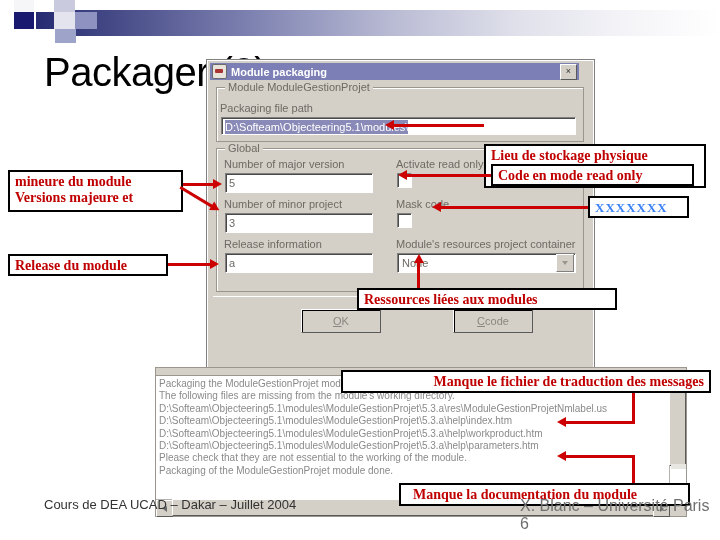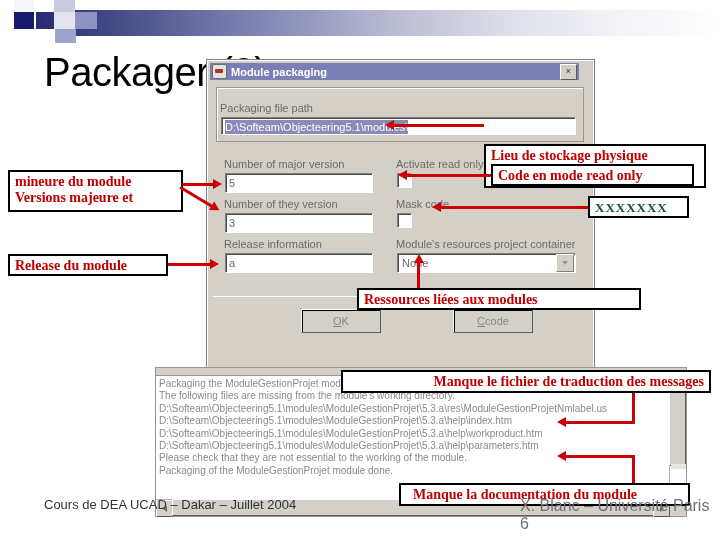--- a/index.html
+++ b/index.html
@@ -167,21 +167,21 @@
     border:1px solid #ffffff;border-right-color:#5a5a5a;border-bottom-color:#5a5a5a;
   }
 
   
   .callout{
     position:absolute;background:#ffffff;border:2px solid #000000;
     color:#c00000;font-family:"Liberation Serif", serif;font-weight:bold;
     font-size:14px;line-height:16px;padding:2px 5px;box-sizing:border-box;
     white-space:nowrap;
   }
-  .callout.blue{color:#14532d;letter-spacing:1px;}
+  .callout.blue{color:#3b82f6;letter-spacing:1px;}
   .arrowline{position:absolute;background:#cc0000;}
   .arrowhead{position:absolute;width:0;height:0;}
   .ah-left{border-top:5px solid transparent;border-bottom:5px solid transparent;border-right:9px solid #cc0000;}
   .ah-right{border-top:5px solid transparent;border-bottom:5px solid transparent;border-left:9px solid #cc0000;}
   .ah-up{border-left:5px solid transparent;border-right:5px solid transparent;border-bottom:9px solid #cc0000;}
 </style>
 </head>
 <body>
 
 <div id="deco-band"></div>
@@ -202,29 +202,34 @@
   <div id="dlg-titlebar">
     <div id="dlg-icon"></div>
     <div id="dlg-title-text">Module packaging</div>
     <div id="dlg-close">×</div>
   </div>
 
   <div id="dlg-body">
 
     <div class="gbox" style="left:8px;top:7px;width:366px;height:53px;">
       <div class="gbox-in"></div>
+      <div class="glegend">Module ModuleGestionProjet</div>
     </div>
     <div class="flabel" style="left:12px;top:22px;">Packaging file path</div>
     <div class="tinput sel" style="left:13px;top:37px;width:355px;height:18px;"><span>D:\Softeam\Objecteering5.1\modules\</span></div>
 
+    <div class="gbox" style="left:8px;top:68px;width:366px;height:142px;">
+      <div class="gbox-in"></div>
+      <div class="glegend">Global</div>
+    </div>
 
     <div class="flabel" style="left:16px;top:78px;">Number of major version</div>
     <div class="tinput" style="left:17px;top:93px;width:148px;height:20px;">5</div>
 
-    <div class="flabel" style="left:16px;top:118px;">Number of they version</div>
+    <div class="flabel" style="left:16px;top:118px;">Number of minor project</div>
     <div class="tinput" style="left:17px;top:133px;width:148px;height:20px;">3</div>
 
     <div class="flabel" style="left:16px;top:158px;">Release information</div>
     <div class="tinput" style="left:17px;top:173px;width:148px;height:20px;">a</div>
 
     <div class="flabel" style="left:188px;top:78px;">Activate read only mode</div>
     <div class="chk" style="left:189px;top:93px;"></div>
 
     <div class="flabel" style="left:188px;top:118px;">Mask code</div>
     <div class="chk" style="left:189px;top:133px;"></div>
@@ -311,21 +316,21 @@
 </div>
 <div class="arrowline" style="left:406px;top:174px;width:85px;height:3px;"></div>
 <div class="arrowhead ah-left" style="left:398px;top:170px;"></div>
 
 <div class="callout blue" style="left:588px;top:196px;width:101px;height:22px;font-size:13px;">
   <div>XXXXXXX</div>
 </div>
 <div class="arrowline" style="left:440px;top:206px;width:148px;height:3px;"></div>
 <div class="arrowhead ah-left" style="left:432px;top:202px;"></div>
 
-<div class="callout" style="left:357px;top:288px;width:284px;height:22px;">
+<div class="callout" style="left:357px;top:288px;width:260px;height:22px;">
   <div>Ressources liées aux modules</div>
 </div>
 <div class="arrowline" style="left:417px;top:262px;width:3px;height:26px;"></div>
 <div class="arrowhead ah-up" style="left:414px;top:254px;"></div>
 
 <div class="callout" style="left:341px;top:370px;width:370px;height:23px;text-align:right;">
   <div>Manque le fichier de traduction des messages</div>
 </div>
 <div class="arrowline" style="left:632px;top:393px;width:3px;height:31px;"></div>
 <div class="arrowline" style="left:565px;top:421px;width:70px;height:3px;"></div>

